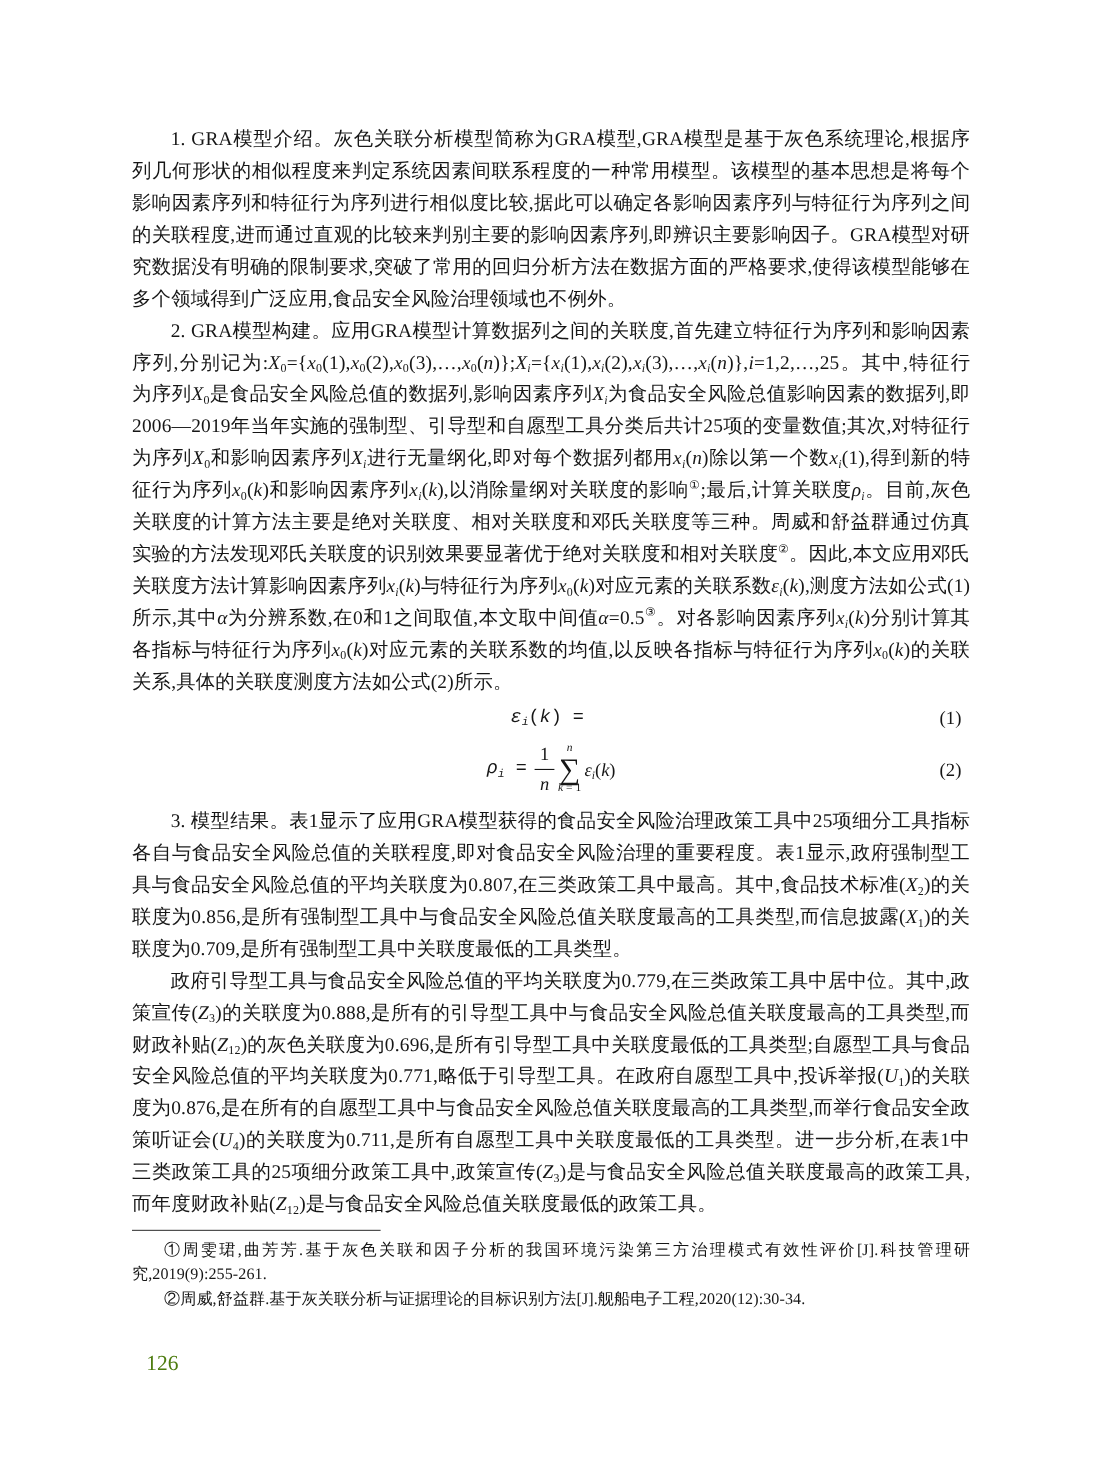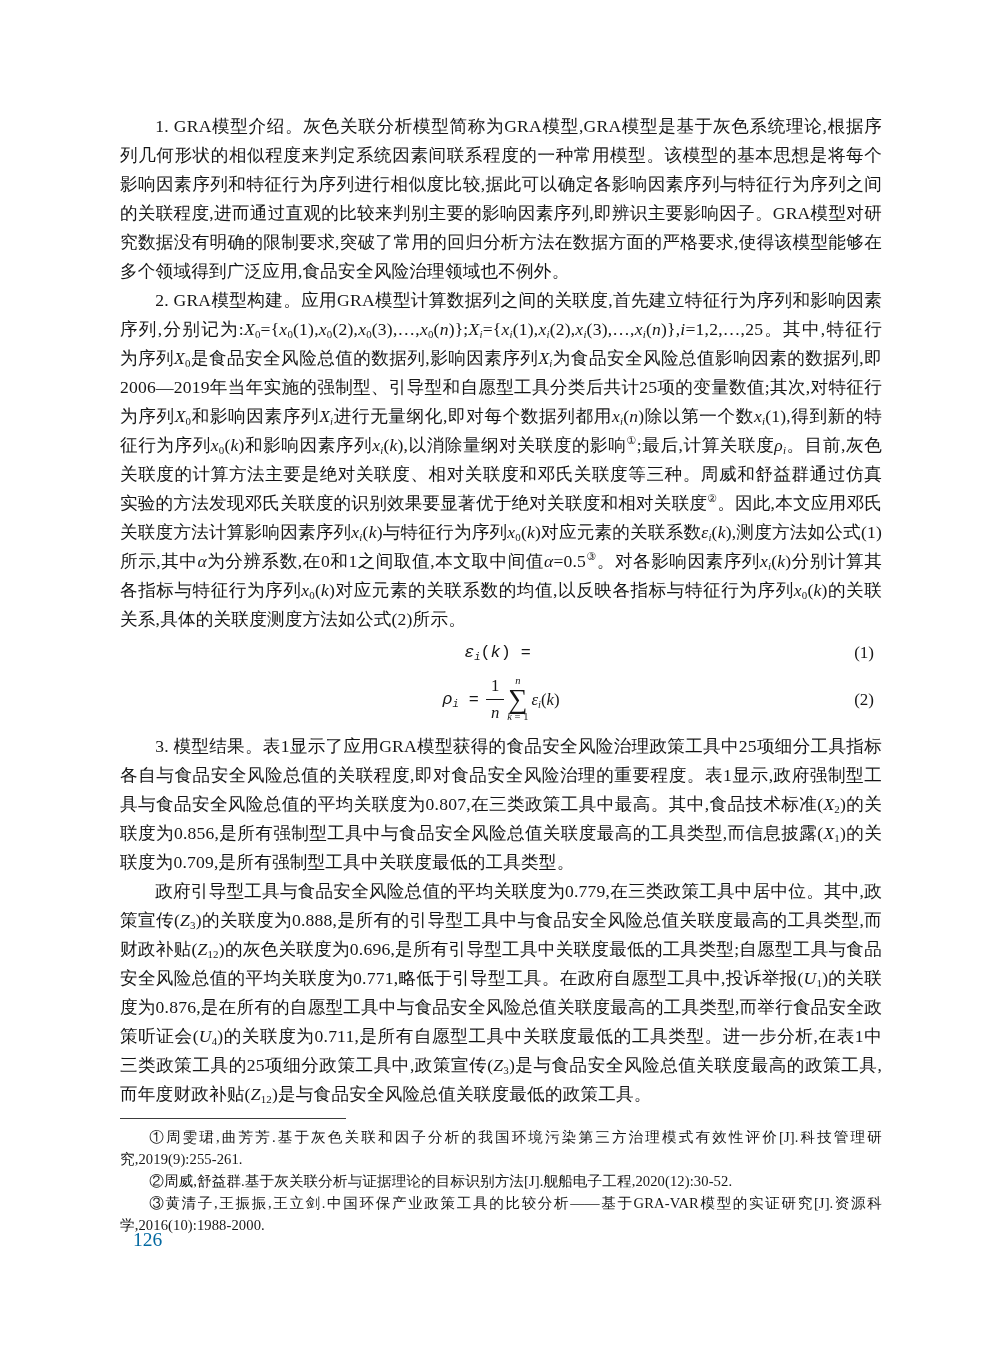--- a/index.html
+++ b/index.html
@@ -37,21 +37,21 @@
   .sum-upper,.sum-lower{font-size:10.5px;line-height:1;}
   .sigma{font-size:27px;line-height:0.95;font-style:normal;}
   #eq2{margin-top:14px;margin-bottom:9px;}
 
   .footnotes{margin-top:9px;}
   .fn-separator{width:226px;height:0;border-top:1.6px solid #3c3c3c;margin:0 0 7px 0;}
   .footnote{
     margin:0;font-size:14.6px;line-height:22px;
     text-align:justify;text-indent:2em;letter-spacing:0.1px;
   }
-  .page-number{position:absolute;left:133px;top:1229px;font-size:19.5px;color:#0369a1;}
+  .page-number{position:absolute;left:133px;top:1229px;font-size:19.5px;color:#4d7c0f;}
 </style>
 </head>
 <body>
 
 <div class="page">
   <main class="content">
 
     <p class="body-par">1. GRA模型介绍。灰色关联分析模型简称为GRA模型,GRA模型是基于灰色系统理论,根据序列几何形状的相似程度来判定系统因素间联系程度的一种常用模型。该模型的基本思想是将每个影响因素序列和特征行为序列进行相似度比较,据此可以确定各影响因素序列与特征行为序列之间的关联程度,进而通过直观的比较来判别主要的影响因素序列,即辨识主要影响因子。GRA模型对研究数据没有明确的限制要求,突破了常用的回归分析方法在数据方面的严格要求,使得该模型能够在多个领域得到广泛应用,食品安全风险治理领域也不例外。</p>
 
     <p class="body-par">2. GRA模型构建。应用GRA模型计算数据列之间的关联度,首先建立特征行为序列和影响因素序列,分别记为:<i>X</i><sub>0</sub>={<i>x</i><sub>0</sub>(1),<i>x</i><sub>0</sub>(2),<i>x</i><sub>0</sub>(3),…,<i>x</i><sub>0</sub>(<i>n</i>)};<i>X</i><sub><i>i</i></sub>={<i>x</i><sub><i>i</i></sub>(1),<i>x</i><sub><i>i</i></sub>(2),<i>x</i><sub><i>i</i></sub>(3),…,<i>x</i><sub><i>i</i></sub>(<i>n</i>)},<i>i</i>=1,2,…,25。其中,特征行为序列<i>X</i><sub>0</sub>是食品安全风险总值的数据列,影响因素序列<i>X</i><sub><i>i</i></sub>为食品安全风险总值影响因素的数据列,即2006—2019年当年实施的强制型、引导型和自愿型工具分类后共计25项的变量数值;其次,对特征行为序列<i>X</i><sub>0</sub>和影响因素序列<i>X</i><sub><i>i</i></sub>进行无量纲化,即对每个数据列都用<i>x</i><sub><i>i</i></sub>(<i>n</i>)除以第一个数<i>x</i><sub><i>i</i></sub>(1),得到新的特征行为序列<i>x</i><sub>0</sub>(<i>k</i>)和影响因素序列<i>x</i><sub><i>i</i></sub>(<i>k</i>),以消除量纲对关联度的影响<sup>①</sup>;最后,计算关联度<i>ρ</i><sub><i>i</i></sub>。目前,灰色关联度的计算方法主要是绝对关联度、相对关联度和邓氏关联度等三种。周威和舒益群通过仿真实验的方法发现邓氏关联度的识别效果要显著优于绝对关联度和相对关联度<sup>②</sup>。因此,本文应用邓氏关联度方法计算影响因素序列<i>x</i><sub><i>i</i></sub>(<i>k</i>)与特征行为序列<i>x</i><sub>0</sub>(<i>k</i>)对应元素的关联系数<i>ε</i><sub><i>i</i></sub>(<i>k</i>),测度方法如公式(1)所示,其中<i>α</i>为分辨系数,在0和1之间取值,本文取中间值<i>α</i>=0.5<sup>③</sup>。对各影响因素序列<i>x</i><sub><i>i</i></sub>(<i>k</i>)分别计算其各指标与特征行为序列<i>x</i><sub>0</sub>(<i>k</i>)对应元素的关联系数的均值,以反映各指标与特征行为序列<i>x</i><sub>0</sub>(<i>k</i>)的关联关系,具体的关联度测度方法如公式(2)所示。</p>
@@ -82,20 +82,19 @@
       <span class="formula-number">(2)</span>
     </div>
 
     <p class="body-par">3. 模型结果。表1显示了应用GRA模型获得的食品安全风险治理政策工具中25项细分工具指标各自与食品安全风险总值的关联程度,即对食品安全风险治理的重要程度。表1显示,政府强制型工具与食品安全风险总值的平均关联度为0.807,在三类政策工具中最高。其中,食品技术标准(<i>X</i><sub>2</sub>)的关联度为0.856,是所有强制型工具中与食品安全风险总值关联度最高的工具类型,而信息披露(<i>X</i><sub>1</sub>)的关联度为0.709,是所有强制型工具中关联度最低的工具类型。</p>
 
     <p class="body-par">政府引导型工具与食品安全风险总值的平均关联度为0.779,在三类政策工具中居中位。其中,政策宣传(<i>Z</i><sub>3</sub>)的关联度为0.888,是所有的引导型工具中与食品安全风险总值关联度最高的工具类型,而财政补贴(<i>Z</i><sub>12</sub>)的灰色关联度为0.696,是所有引导型工具中关联度最低的工具类型;自愿型工具与食品安全风险总值的平均关联度为0.771,略低于引导型工具。在政府自愿型工具中,投诉举报(<i>U</i><sub>1</sub>)的关联度为0.876,是在所有的自愿型工具中与食品安全风险总值关联度最高的工具类型,而举行食品安全政策听证会(<i>U</i><sub>4</sub>)的关联度为0.711,是所有自愿型工具中关联度最低的工具类型。进一步分析,在表1中三类政策工具的25项细分政策工具中,政策宣传(<i>Z</i><sub>3</sub>)是与食品安全风险总值关联度最高的政策工具,而年度财政补贴(<i>Z</i><sub>12</sub>)是与食品安全风险总值关联度最低的政策工具。</p>
 
     <div class="footnotes">
       <div class="fn-separator"></div>
       <p class="footnote">①周雯珺,曲芳芳.基于灰色关联和因子分析的我国环境污染第三方治理模式有效性评价[J].科技管理研究,2019(9):255-261.</p>
-      <p class="footnote">②周威,舒益群.基于灰关联分析与证据理论的目标识别方法[J].舰船电子工程,2020(12):30-52.</p>
-      <p class="footnote">③黄清子,王振振,王立剑.中国环保产业政策工具的比较分析——基于GRA-VAR模型的实证研究[J].资源科学,2016(10):1988-2000.</p>
+      <p class="footnote">②周威,舒益群.基于灰关联分析与证据理论的目标识别方法[J].舰船电子工程,2020(12):30-34.</p>
     </div>
 
   </main>
 
   <div class="page-number">126</div>
 </div>
 
 </body></html>

